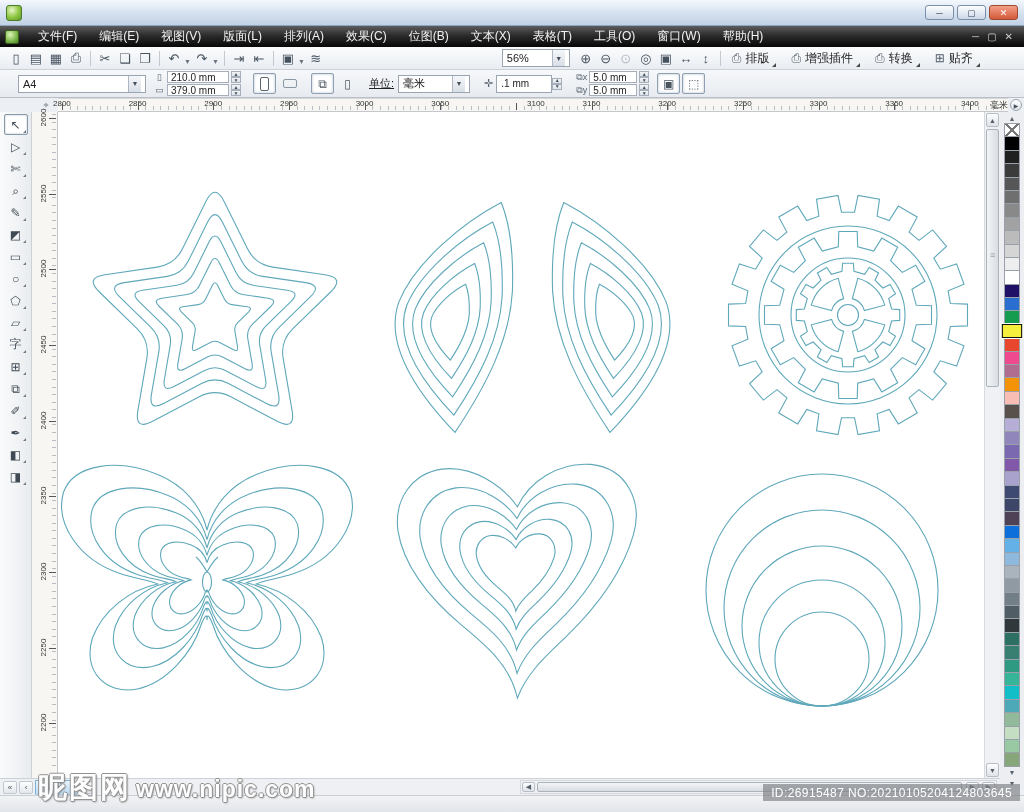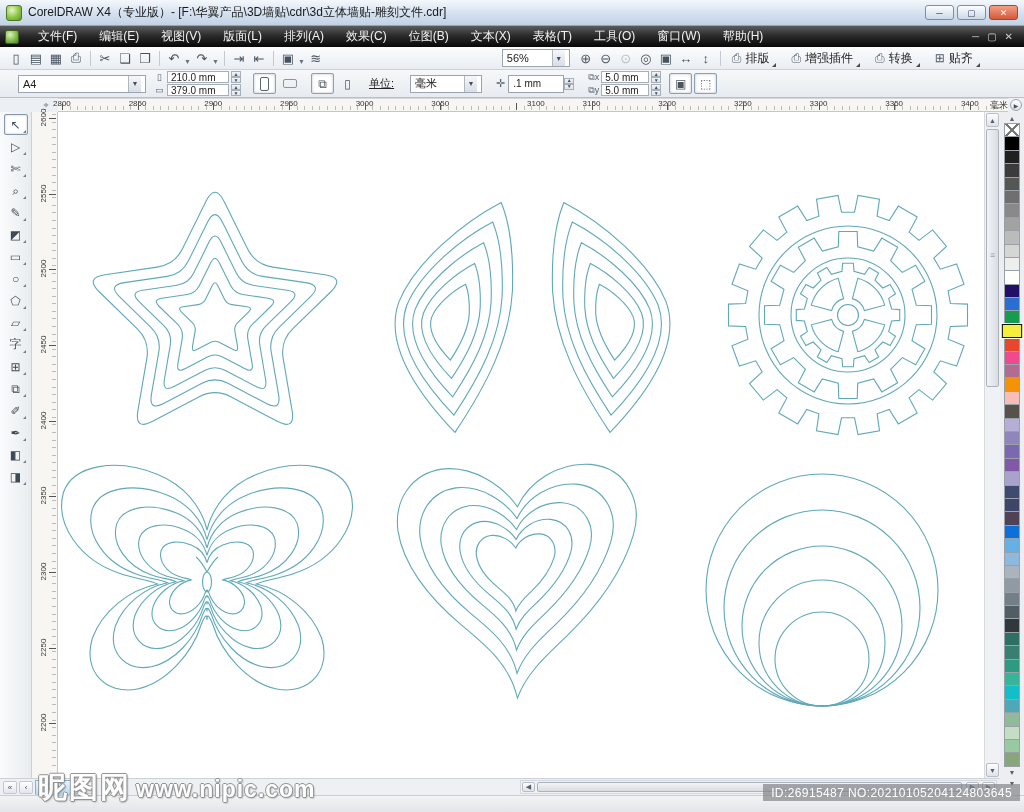--- a/index.html
+++ b/index.html
@@ -55,21 +55,21 @@
   .prow .val{background:#fff;border:1px solid #a7b0ba;width:62px;height:12px;font-size:10px;
     display:flex;align-items:center;padding:0 3px;}
   .spin{display:inline-flex;flex-direction:column;width:10px;}
   .spin i{height:6px;font-style:normal;font-size:5px;line-height:5px;border:1px solid #a7b0ba;
     background:linear-gradient(#f2f5f8,#dde2e8);color:#45505c;display:flex;align-items:center;justify-content:center;}
   .sqbtn{width:23px;height:21px;border:1px solid transparent;border-radius:2px;margin-left:2px;
     display:flex;align-items:center;justify-content:center;color:#4a5560;font-size:12px;}
   .sqbtn.pressed{background:#fff;border-color:#8fa0b2;box-shadow:inset 0 0 3px #b9c4cf;}
   .pg-portrait{width:9px;height:14px;border:1.5px solid #5a6672;border-radius:2px;}
   .pg-landscape{width:14px;height:9px;border:1.5px solid #8a96a2;border-radius:2px;}
-  .plabel{margin:0 16px 0 10px;text-decoration:underline;}
+  .plabel{margin:0 4px 0 10px;text-decoration:underline;}
 
   
   .rulerbar{position:absolute;left:0;top:98px;right:0;height:14px;background:#eceff3;}
   .corner{position:absolute;left:34px;top:98px;width:24px;height:14px;color:#6a7480;font-size:9px;
     display:flex;align-items:center;justify-content:center;}
   .hruler{position:absolute;left:58px;top:98px;width:950px;height:14px;background:#f7f6f3;
     border-top:1px solid #d4d7db;border-bottom:1px solid #c3c7cc;
     background-image:repeating-linear-gradient(90deg,#b9bdc2 0 1px,transparent 1px 7.57px);
     background-size:100% 4px;background-position:left 4px bottom 1px;background-repeat:no-repeat;}
   .htick{position:absolute;top:0;font-size:8px;color:#333;}
@@ -142,21 +142,20 @@
   .wm-id{position:absolute;right:4px;bottom:11px;height:17px;background:rgba(125,128,133,.68);color:#fff;
     font-size:12px;display:flex;align-items:center;padding:0 8px;letter-spacing:.4px;pointer-events:none;}
 </style>
 </head>
 <body>
 
 <div id="app">
 
   <div class="titlebar">
     <span class="cdr-app-icon"></span>
-    <span class="title-text">CorelDRAW X4（专业版）- [F:\华翼产品\3D墙贴\cdr\3d立体墙贴-雕刻文件.cdr]</span>
     <span class="win-btns">
       <span class="wbtn">─</span>
       <span class="wbtn">▢</span>
       <span class="wbtn close">✕</span>
     </span>
   </div>
 
   <div class="menubar">
     <span class="menu-logo"></span>
     <span id="menu-items" style="display:flex;">

